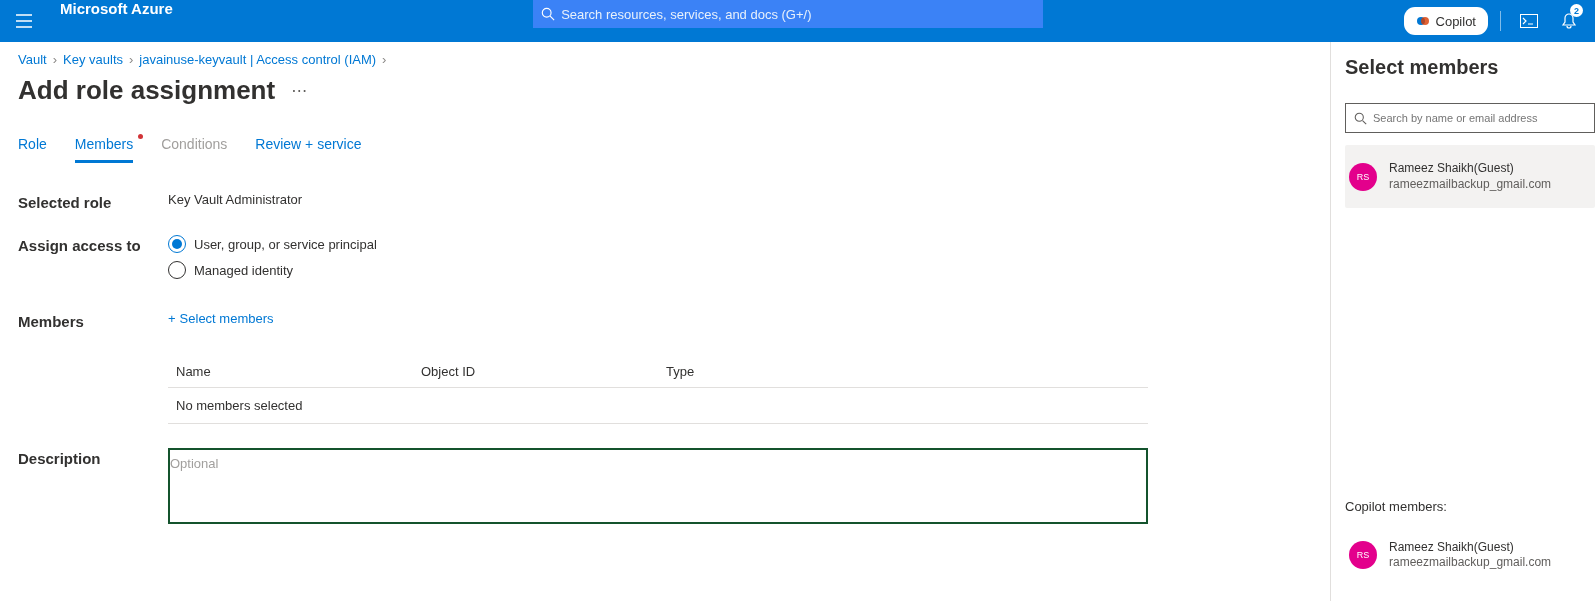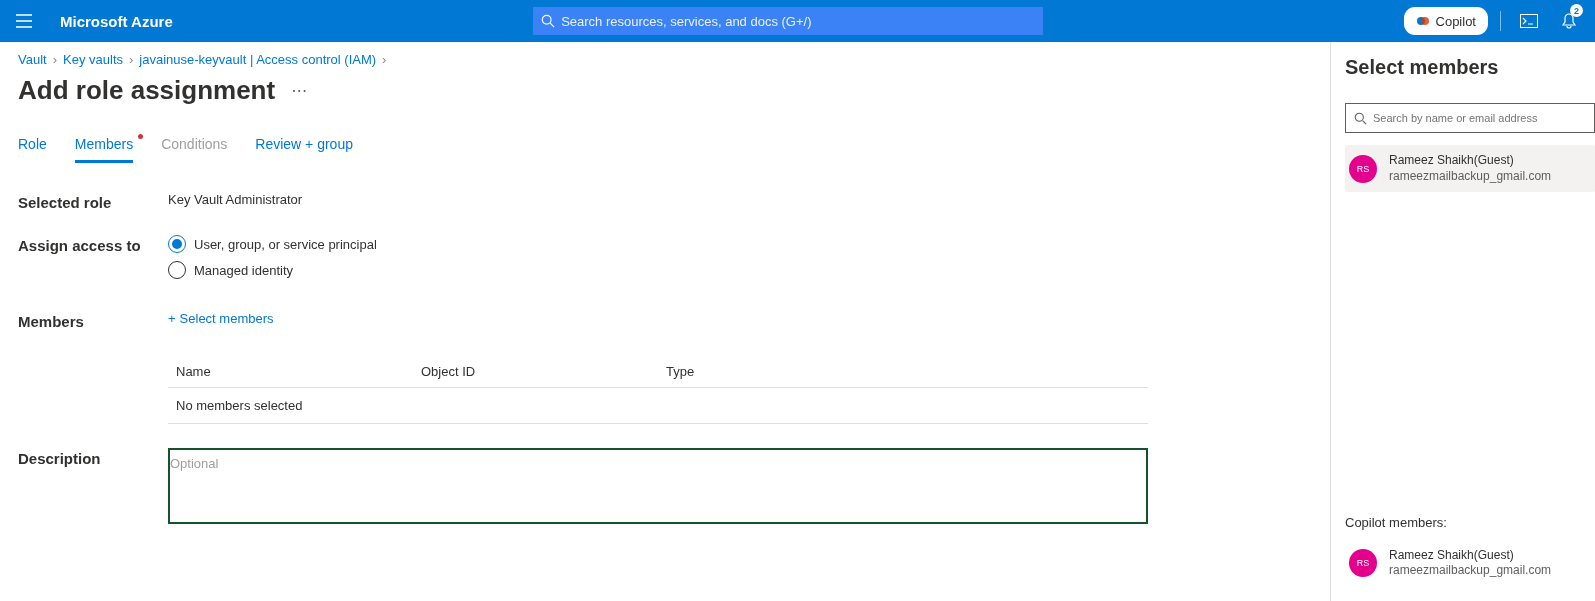--- a/index.html
+++ b/index.html
@@ -1,19 +1,19 @@
 <!DOCTYPE html>
 <html><head>
 <meta charset="utf-8">
 <style>
 * { margin: 0; padding: 0; box-sizing: border-box; font-family: "Segoe UI", -apple-system, sans-serif; }
 body { background: #fff; color: #323130; font-size: 13px; overflow: hidden; }
 
 
-.topbar { background: #0078d4; height: 42px; display: flex; align-items: center; color: #fff; }
+.topbar { background: #0078d4; height: 42px; display: flex; align-items: flex-start; color: #fff; }
 .menu-btn { width: 48px; height: 42px; display: flex; align-items: center; justify-content: center; cursor: pointer; }
 .brand { font-size: 15px; font-weight: 600; padding-left: 12px; }
 .search-wrap { margin-left: auto; margin-right: auto; }
 .search-box { width: 510px; height: 28px; background: #3b82f6; border: none; border-radius: 0; display: flex; align-items: center; padding: 0 8px; }
 .search-box input { flex: 1; background: transparent; border: none; outline: none; color: #fff; font-size: 13px; margin-left: 6px; }
 .search-box input::placeholder { color: #e8f1fb; }
 .topbar-right { display: flex; align-items: center; gap: 8px; padding-right: 10px; }
 .copilot-btn { background: #fff; height: 28px; padding: 0 12px; display: flex; align-items: center; gap: 6px; border-radius: 11px; color: #323130; font-size: 13px; cursor: pointer; }
 .vdivider { width: 1px; height: 20px; background: rgba(255,255,255,0.5); margin: 0 4px; }
 .icon-btn { width: 32px; height: 42px; display: flex; align-items: center; justify-content: center; cursor: pointer; position: relative; }
@@ -64,21 +64,21 @@
 .members-table .tbody .empty { padding: 10px 8px; color: #323130; border-bottom: 1px solid #e1dfdd; }
 
 
 .desc-area { width: 980px; height: 76px; border: 2px solid #14532d; padding: 6px 0; font-size: 13px; font-family: inherit; resize: none; outline: none; }
 .desc-area::placeholder { color: #a19f9d; }
 
 
 .panel-title { font-size: 20px; font-weight: 600; margin-bottom: 24px; }
 .panel-search { border: 1px solid #605e5c; height: 30px; display: flex; align-items: center; padding: 0 8px; margin-bottom: 12px; }
 .panel-search input { border: none; outline: none; flex: 1; font-size: 11px; margin-left: 6px; }
-.member-item { display: flex; align-items: center; gap: 12px; padding: 8px 4px; cursor: pointer; border-radius: 2px; }
+.member-item { display: flex; align-items: center; gap: 12px; padding: 16px 4px; cursor: pointer; border-radius: 2px; }
 .member-item.highlight { background: #f3f2f1; }
 .avatar { width: 28px; height: 28px; border-radius: 50%; background: #e3008c; color: #fff; font-size: 9px; display: flex; align-items: center; justify-content: center; flex-shrink: 0; }
 .member-info { line-height: 1.3; font-size: 12px; overflow: hidden; }
 .member-name { color: #323130; white-space: nowrap; }
 .member-email { color: #605e5c; white-space: nowrap; }
 .panel-spacer { flex: 1; }
 .selected-label { font-size: 13px; color: #323130; margin-bottom: 10px; margin-top: 10px; }
 
 svg { display: block; }
 </style>
@@ -142,21 +142,21 @@
       <div class="ellipsis">⋯</div>
     </div>
 
     <div class="tabs">
       <div class="tab">Role</div>
       <div class="tab active">
         <span>Members</span>
         <span class="dot"></span>
       </div>
       <div class="tab disabled">Conditions</div>
-      <div class="tab">Review + group</div>
+      <div class="tab">Review + service</div>
     </div>
 
     <div class="form-row">
       <div class="form-label">Selected role</div>
       <div class="form-content">Key Vault Administrator</div>
     </div>
 
     <div class="form-row">
       <div class="form-label">Assign access to</div>
       <div class="form-content">

